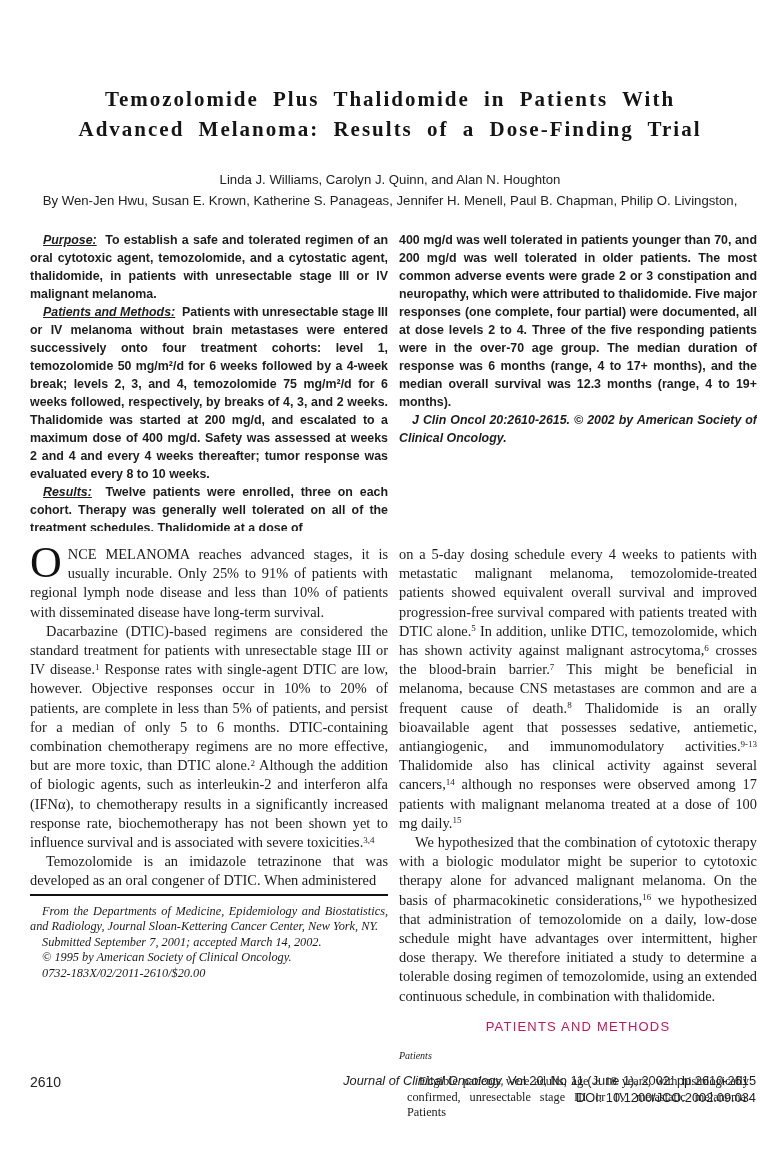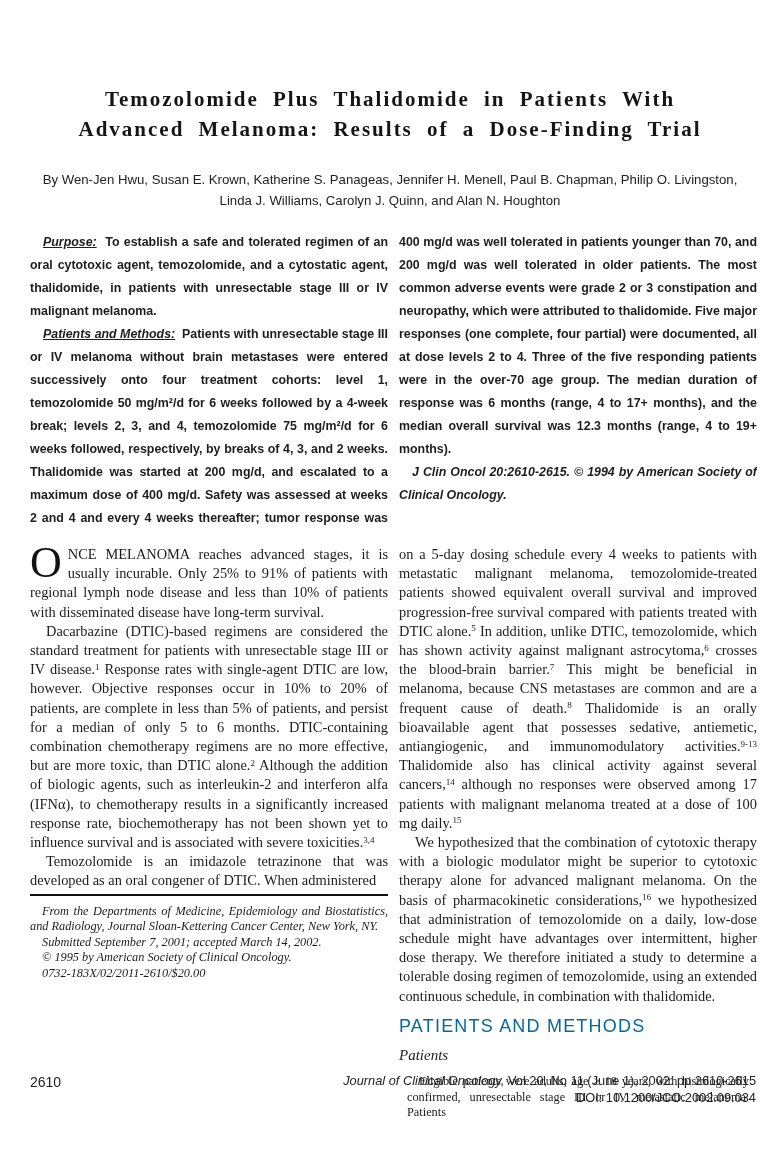--- a/index.html
+++ b/index.html
@@ -19,21 +19,21 @@
   .byline-line {
     font-family:"Liberation Sans", sans-serif;
     font-size:13.2px; line-height:20.5px; color:#222;
   }
 
   
   .abstract {
     position:absolute; top:231px; left:30px; width:727px;
     display:flex; gap:11px;
     font-family:"Liberation Sans", sans-serif; font-weight:bold;
-    font-size:12.4px; line-height:23px; color:#1d1d1d;justify-content:flex-end;
+    font-size:12.4px; line-height:18px; color:#1d1d1d;justify-content:flex-end;
   }
   .abstract .col { flex:0 0 358px; overflow:hidden; max-height:300px; }
   .abstract p { margin:0; text-align:justify; text-indent:13px; }
   .abstract p.noindent { text-indent:0; }
   .lbl { font-style:italic; text-decoration:underline; }
   .it  { font-style:italic; }
 
   
   .body-area {
     position:absolute; top:545px; left:30px; width:727px;
@@ -48,25 +48,25 @@
     float:left; font-size:44px; line-height:34px; padding:1px 6px 0 0; color:#111;
   }
 
   
   .footnote-rule { border:none; border-top:2.5px solid #111; margin:3px 0 8px 0; width:358px; }
   .footnote { font-style:italic; font-size:12.3px; line-height:15.6px; }
   .footnote p { margin:0; text-align:justify; text-indent:12px; }
 
   
   .methods-heading {
-    margin:11px 0 10px 0; text-align:left;
+    margin:11px 0 10px 0; text-align:center;
     font-family:"Liberation Sans", sans-serif; font-weight:normal;
-    font-size:18px; letter-spacing:1.2px; color:#0369a1;
+    font-size:13px; letter-spacing:1.2px; color:#be185d;
   }
-  .methods-subheading { margin:0 0 9px 0; font-style:italic; font-size:15px; font-weight:normal; }
+  .methods-subheading { margin:0 0 9px 0; font-style:italic; font-size:10px; font-weight:normal; }
   .methods-text { font-size:12.3px; line-height:15.3px; }
   .methods-text p { margin:8px; text-align:justify; text-indent:12px; }
 
   
   .footer { position:absolute; top:1072px; left:30px; width:726px; }
   .page-number {
     position:absolute; left:0; top:2px;
     font-family:"Liberation Sans", sans-serif; font-size:14px; color:#222;
   }
   .footer-right {
@@ -77,34 +77,34 @@
 </style>
 </head>
 <body>
 
 <div class="page">
 
   <div class="header">
     <div class="title-line">Temozolomide Plus Thalidomide in Patients With</div>
     <div class="title-line">Advanced Melanoma: Results of a Dose-Finding Trial</div>
     <div class="byline">
+      <div class="byline-line">Linda J. Williams, Carolyn J. Quinn, and Alan N. Houghton</div>
       <div class="byline-line">By Wen-Jen Hwu, Susan E. Krown, Katherine S. Panageas, Jennifer H. Menell, Paul B. Chapman, Philip O. Livingston,</div>
-      <div class="byline-line">Linda J. Williams, Carolyn J. Quinn, and Alan N. Houghton</div>
     </div>
   </div>
 
   <div class="abstract">
     <div class="col">
       <p><span class="lbl">Purpose:</span><span>&nbsp; To establish a safe and tolerated regimen of an oral cytotoxic agent, temozolomide, and a cytostatic agent, thalidomide, in patients with unresectable stage III or IV malignant melanoma.</span></p>
       <p><span class="lbl">Patients and Methods:</span><span>&nbsp; Patients with unresectable stage III or IV melanoma without brain metastases were entered successively onto four treatment cohorts: level 1, temozolomide 50 mg/m²/d for 6 weeks followed by a 4-week break; levels 2, 3, and 4, temozolomide 75 mg/m²/d for 6 weeks followed, respectively, by breaks of 4, 3, and 2 weeks. Thalidomide was started at 200 mg/d, and escalated to a maximum dose of 400 mg/d. Safety was assessed at weeks 2 and 4 and every 4 weeks thereafter; tumor response was evaluated every 8 to 10 weeks.</span></p>
       <p><span class="lbl">Results:</span><span>&nbsp; Twelve patients were enrolled, three on each cohort. Therapy was generally well tolerated on all of the treatment schedules. Thalidomide at a dose of</span></p>
     </div>
     <div class="col">
       <p class="noindent"><span>400 mg/d was well tolerated in patients younger than 70, and 200 mg/d was well tolerated in older patients. The most common adverse events were grade 2 or 3 constipation and neuropathy, which were attributed to thalidomide. Five major responses (one complete, four partial) were documented, all at dose levels 2 to 4. Three of the five responding patients were in the over-70 age group. The median duration of response was 6 months (range, 4 to 17+ months), and the median overall survival was 12.3 months (range, 4 to 19+ months).</span></p>
-      <p><span class="it">J Clin Oncol 20:2610-2615. © 1994 by American Society of Clinical Oncology.</span></p>
+      <p><span class="it">J Clin Oncol 20:2610-2615. © 2002 by American Society of Clinical Oncology.</span></p>
     </div>
   </div>
 
   <div class="body-area">
 
     <div class="col bt">
       <p class="first">
         <span class="dropcap">O</span><span><span>NCE MELANOMA reaches advanced stages, it is usually incurable. Only 25% to 91% of patients with regional lymph node disease and less than 10% of patients with disseminated disease have long-term survival.</span></span>
       </p>
       <p><span>Dacarbazine (DTIC)-based regimens are considered the standard treatment for patients with unresectable stage III or IV disease.</span><sup>1</sup><span> Response rates with single-agent DTIC are low, however. Objective responses occur in 10% to 20% of patients, are complete in less than 5% of patients, and persist for a median of only 5 to 6 months. DTIC-containing combination chemotherapy regimens are no more effective, but are more toxic, than DTIC alone.</span><sup>2</sup><span> Although the addition of biologic agents, such as interleukin-2 and interferon alfa (IFNα), to chemotherapy results in a significantly increased response rate, biochemotherapy has not been shown yet to influence survival and is associated with severe toxicities.</span><sup>3,4</sup></p>

